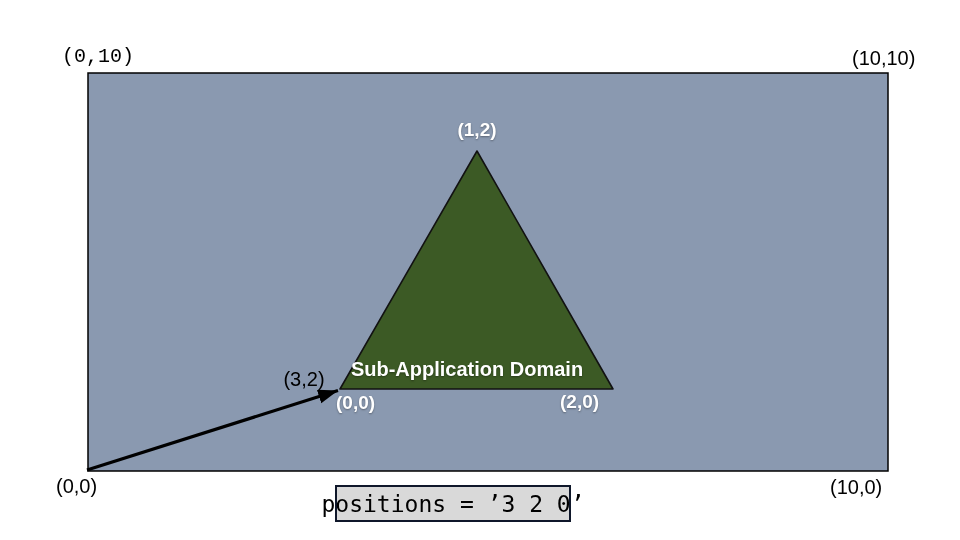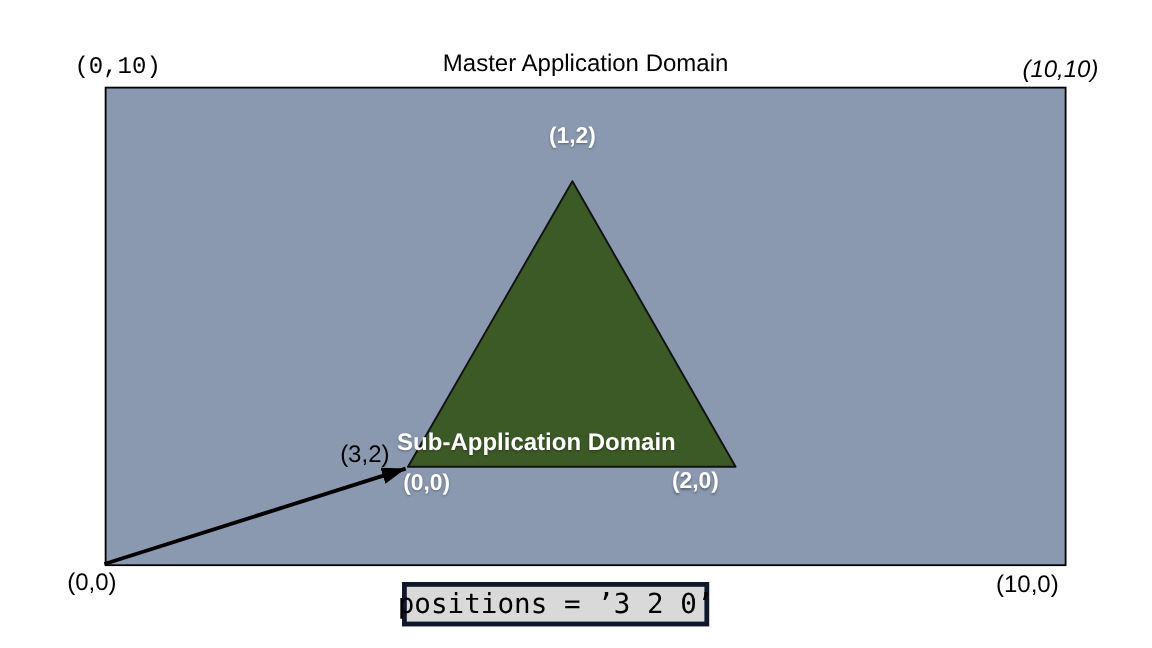--- a/index.html
+++ b/index.html
@@ -28,43 +28,43 @@
     line-height: 1.1;
   }
   .lbl.title {
     left: 88px;
     width: 800px;
     top: 42px;
     text-align: center;
     font-size: 20px;
   }
   .lbl.corner-tl { left: 62px;  top: 46px; font-family: Liberation Mono, monospace;  }
-  .lbl.corner-tr { left: 852px; top: 47px; font-style: italic;  }
+  .lbl.corner-tr { left: 852px; top: 47px;  }
   .lbl.corner-bl { left: 56px;  top: 475px; }
   .lbl.corner-br { left: 830px; top: 476px; }
   .lbl.offset    { left: 270px; top: 368px; width: 68px; text-align: center; }
   .lbl.white {
     color: #ffffff;
     font-weight: bold;
     font-size: 19px;
     text-shadow: 0 1px 2px rgba(0,0,0,0.35);
   }
-  .lbl.sub-apex   { left: 477px; top: 104px; transform: translateX(-50%); }
+  .lbl.sub-apex   { left: 477px; top: 120px; transform: translateX(-50%); }
   .lbl.sub-origin { left: 336px; top: 393px; }
   .lbl.sub-br     { left: 560px; top: 392px; }
-  .lbl.sub-title  { left: 447px; top: 358px; transform: translateX(-50%); font-size: 20px; }
+  .lbl.sub-title  { left: 467px; top: 358px; transform: translateX(-50%); font-size: 20px; }
   .code-box {
     position: absolute;
     left: 335px;
     top: 485px;
-    width: 256px;
+    width: 236px;
     height: 37px;
     box-sizing: border-box;
     background: #d9d9d9;
-    border: 4px solid #0f172a;
+    border: 2px solid #0f172a;
     display: flex;
     align-items: center;
     justify-content: center;
     font-family: "DejaVu Sans Mono", "Liberation Mono", monospace;
     font-size: 23px;
     color: #000000;
     white-space: nowrap;
   }
 </style>
 </head>
@@ -79,21 +79,20 @@
       </marker>
     </defs>
 
     <rect x="88" y="73" width="800" height="398" stroke="#000000" stroke-width="1.5" fill="#8a99b0"></rect>
 
     <polygon points="477,151 340,389 613,389" stroke="#121212" stroke-width="1.6" stroke-linejoin="round" fill="#3c5a25"></polygon>
 
     <line x1="87" y1="470" x2="338" y2="390.5" stroke="#000000" stroke-width="3.2" marker-end="url(#arrowhead)"></line>
   </svg>
 
-  <div class="lbl title">Master Application Domain</div>
 
   <div class="lbl corner-tl">(0,10)</div>
 
   <div class="lbl corner-tr">(10,10)</div>
 
   <div class="lbl corner-bl">(0,0)</div>
 
   <div class="lbl corner-br">(10,0)</div>
 
   <div class="lbl offset">(3,2)</div>

